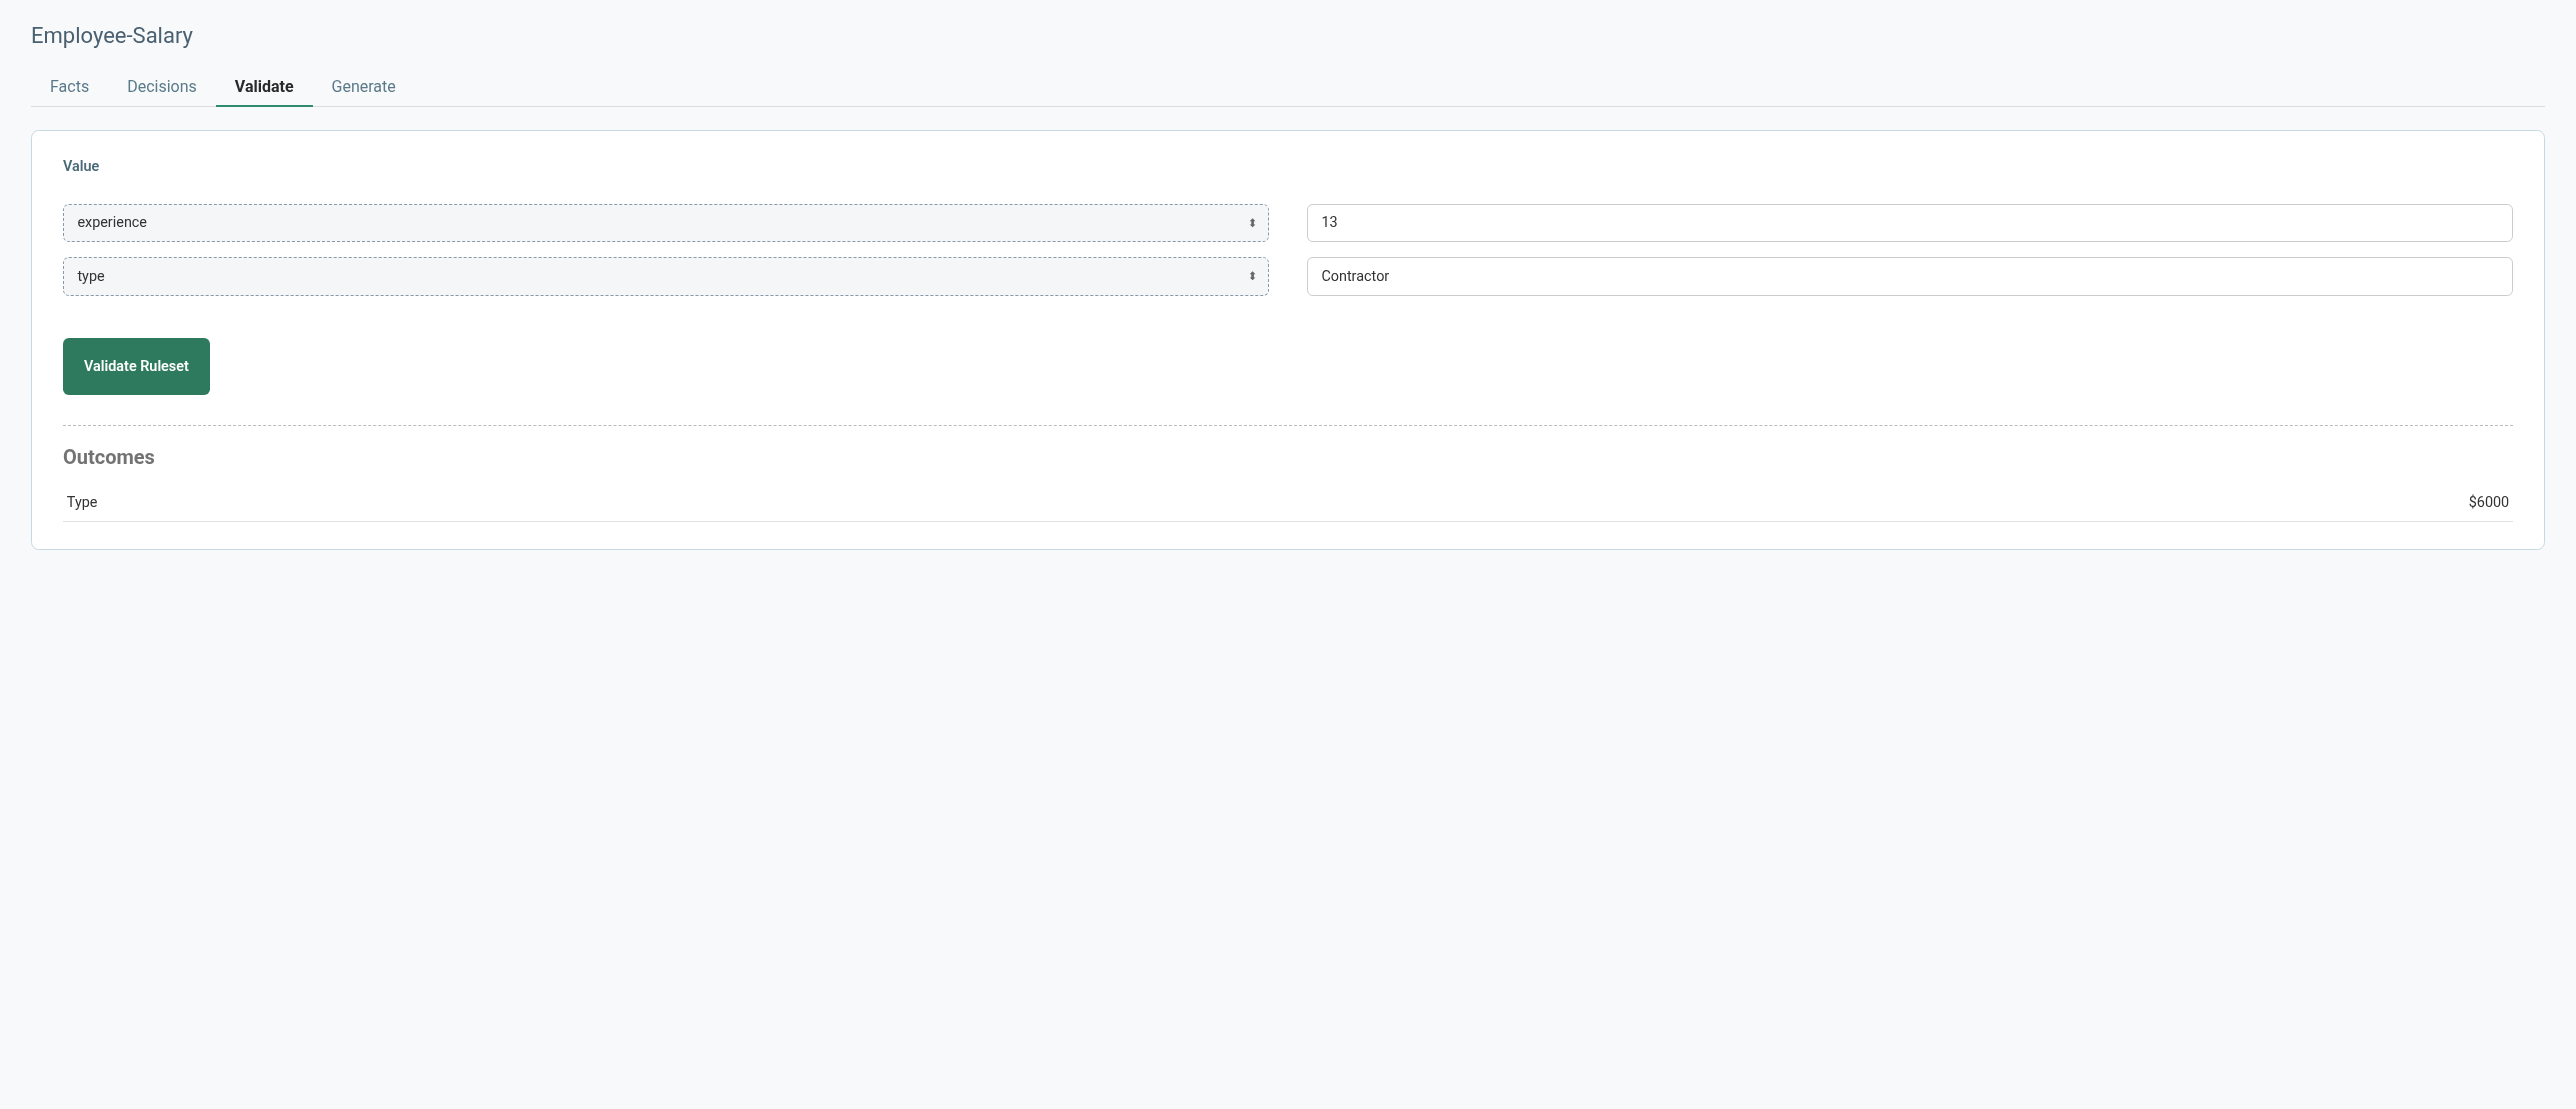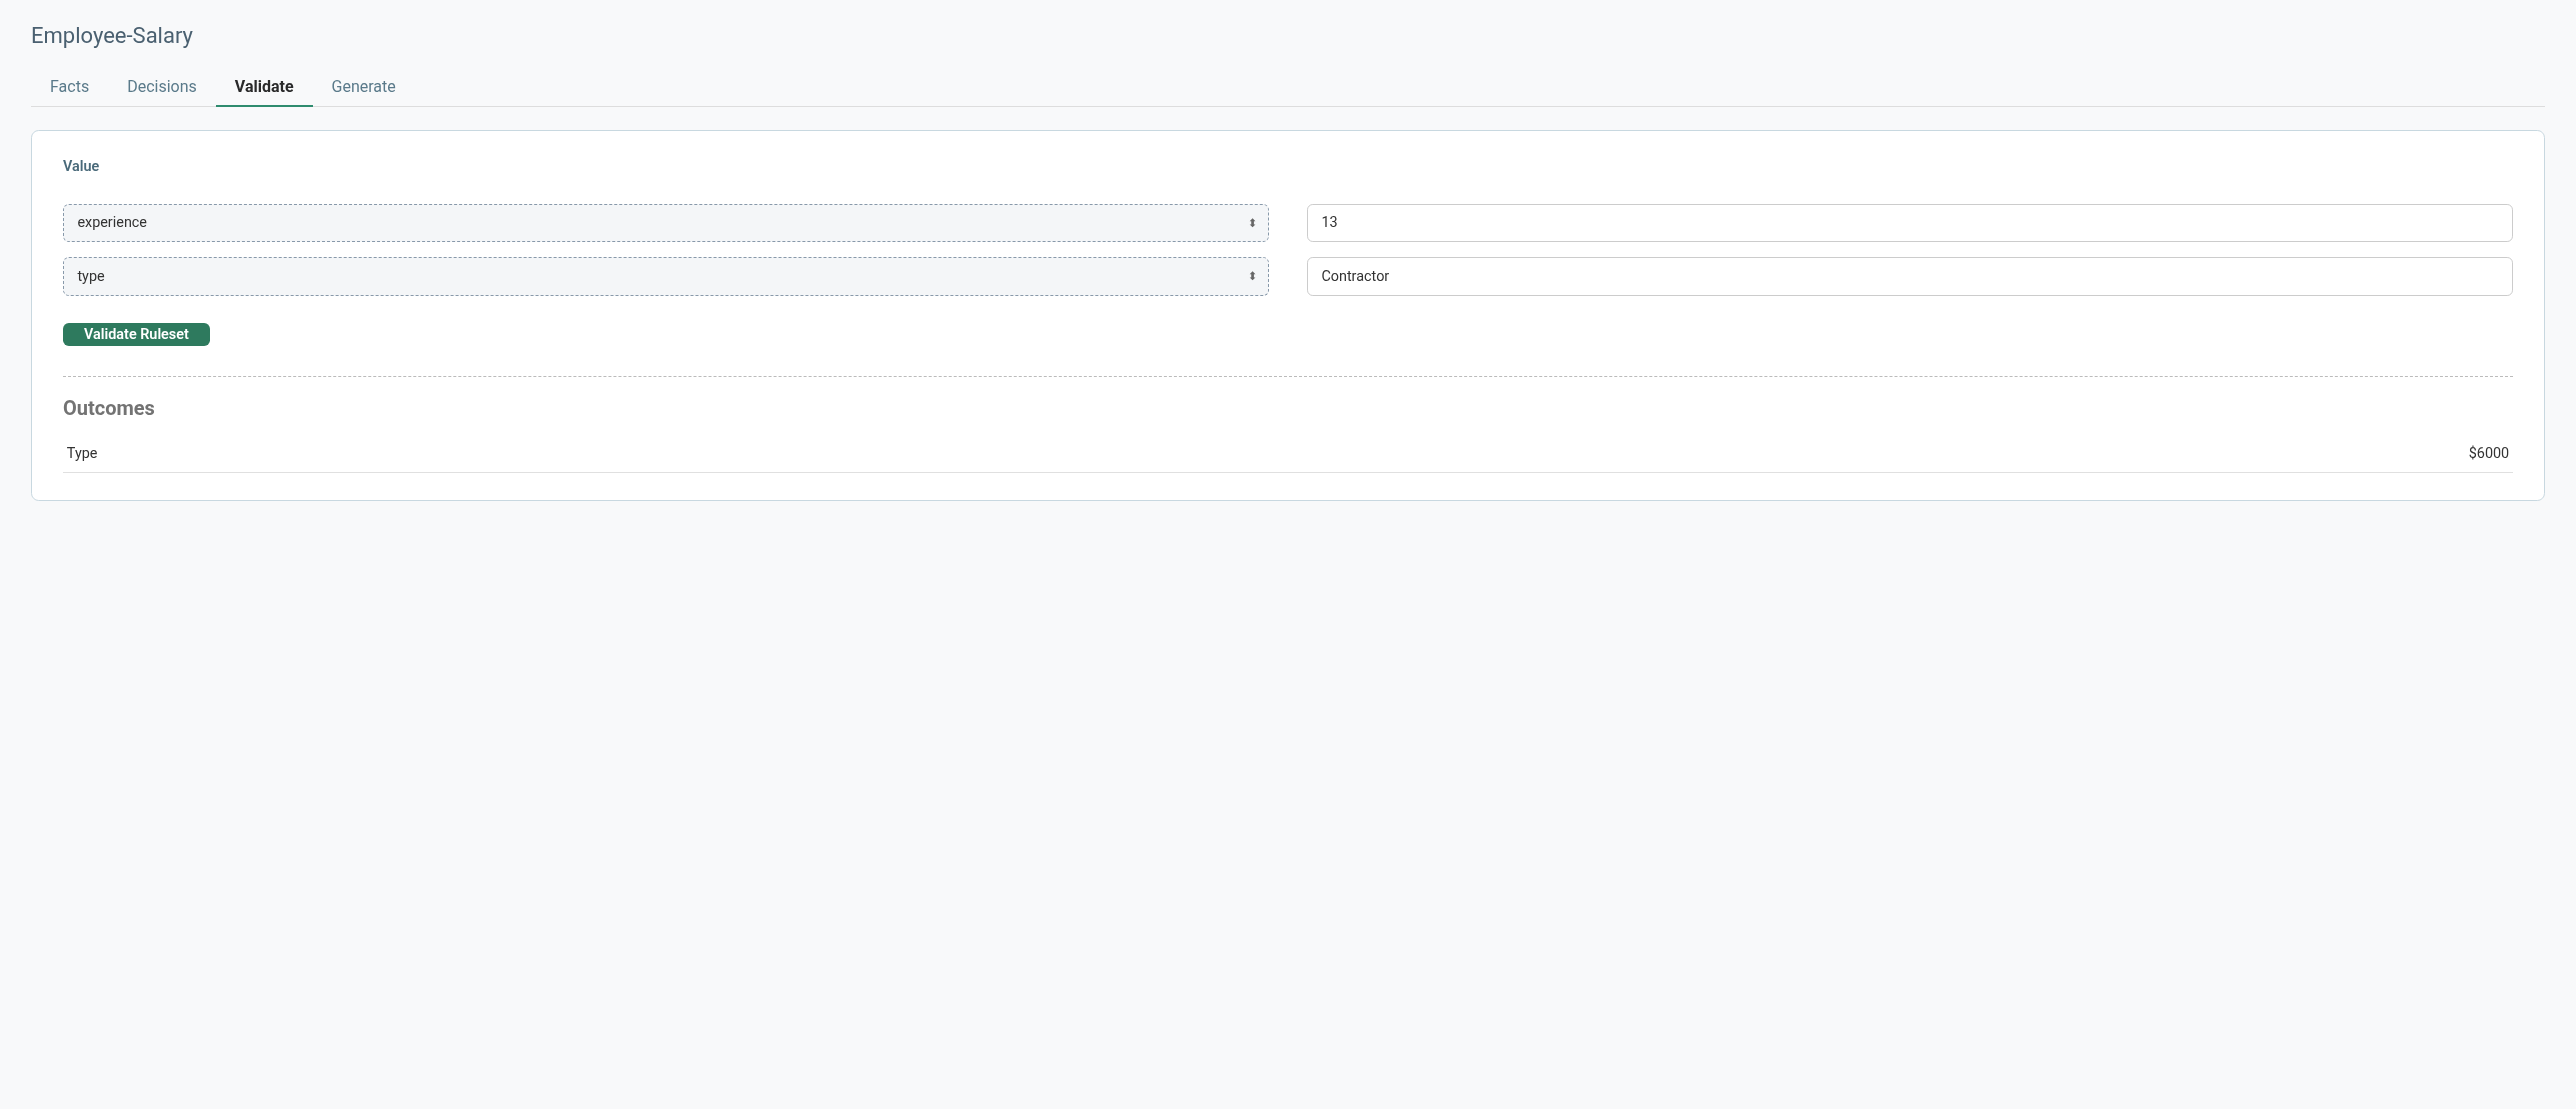--- a/index.html
+++ b/index.html
@@ -117,26 +117,26 @@
 
     .col-value {
       flex: 0 0 calc(50% - 19px);
     }
 
     .validate-btn {
       background: #2e7a5e;
       color: #fff;
       border: none;
       border-radius: 5.8px;
-      padding: 3px 21px;
+      padding: 20px 21px;
       font-size: 14.4px;
       font-weight: 600;
       cursor: pointer;
       font-family: inherit;
-      margin-top: 8px;
+      margin-top: 23px;
       margin-bottom: 23px;
     }
 
     .divider-dashed {
       border: none;
       border-top: 1.4px dashed #bbb;
       margin: 7.7px 0 19px 0;
     }
 
     .outcomes-title {

